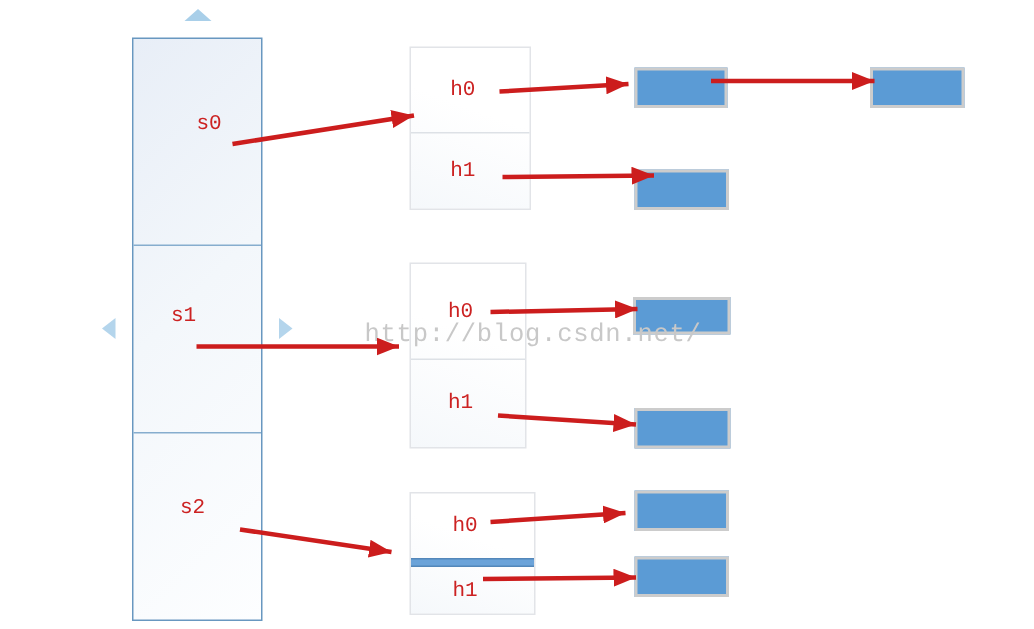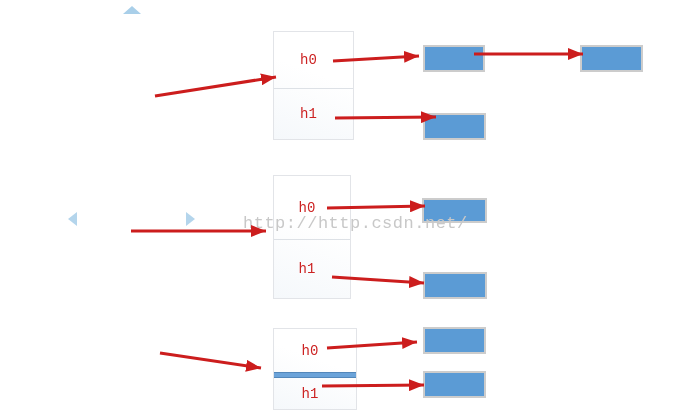--- a/index.html
+++ b/index.html
@@ -61,21 +61,32 @@
       <line x1="131" y1="231" x2="266" y2="231" class="arrow-line" marker-end="url(#ah)"></line>
       <line x1="160" y1="353" x2="261" y2="368" class="arrow-line" marker-end="url(#ah)"></line>
       <line x1="333" y1="61" x2="419" y2="56" class="arrow-line" marker-end="url(#ah)"></line>
       <line x1="335" y1="118" x2="436" y2="117" class="arrow-line" marker-end="url(#ah)"></line>
       <line x1="474" y1="54" x2="583" y2="54" class="arrow-line" marker-end="url(#ah)"></line>
       <line x1="327" y1="208" x2="425" y2="206" class="arrow-line" marker-end="url(#ah)"></line>
       <line x1="332" y1="277" x2="424" y2="283" class="arrow-line" marker-end="url(#ah)"></line>
       <line x1="327" y1="348" x2="417" y2="342" class="arrow-line" marker-end="url(#ah)"></line>
       <line x1="322" y1="386" x2="424" y2="385" class="arrow-line" marker-end="url(#ah)"></line>
     </svg>
-  <span class="watermark">http://http.csdn.net/</span>
+  <span class="watermark">http://blog.csdn.net/</span>
+<div class="seg-array" style="position: absolute; left: 88px; top: 25px; width: 85px; height: 387px;">
+      <div class="seg-cell seg-cell-border" style="height: 138px;">
+        <div class="seg-label" style="left: 42px; top: 50px;">s0</div>
+      </div>
+      <div class="seg-cell seg-cell-border" style="height: 125px;">
+        <div class="seg-label" style="left: 25px; top: 40px;">s1</div>
+      </div>
+      <div class="seg-cell" style="height: 124px;">
+        <div class="seg-label" style="left: 31px; top: 43px;">s2</div>
+      </div>
+    </div>
     <div class="htable" style="position: absolute; left: 273px; top: 31px; width: 79px;">
       <div class="hcell hcell-line" style="height: 57px;">
         <span class="hlabel">h0</span>
       </div>
       <div class="hcell" style="height: 50px;">
         <span class="hlabel">h1</span>
       </div>
     </div>
     <div class="htable" style="position: absolute; left: 273px; top: 175px; width: 76px;">
       <div class="hcell hcell-line" style="height: 64px;">

